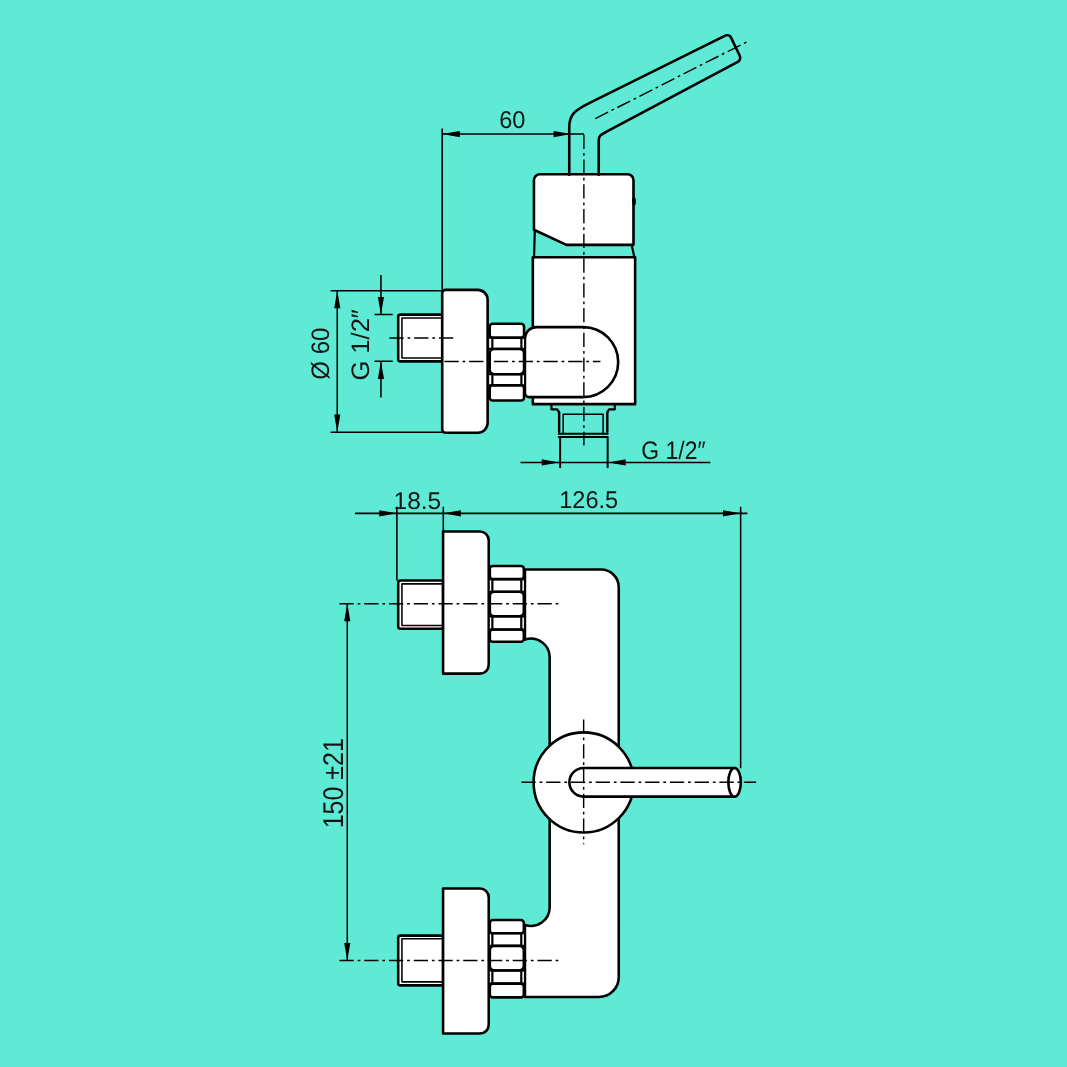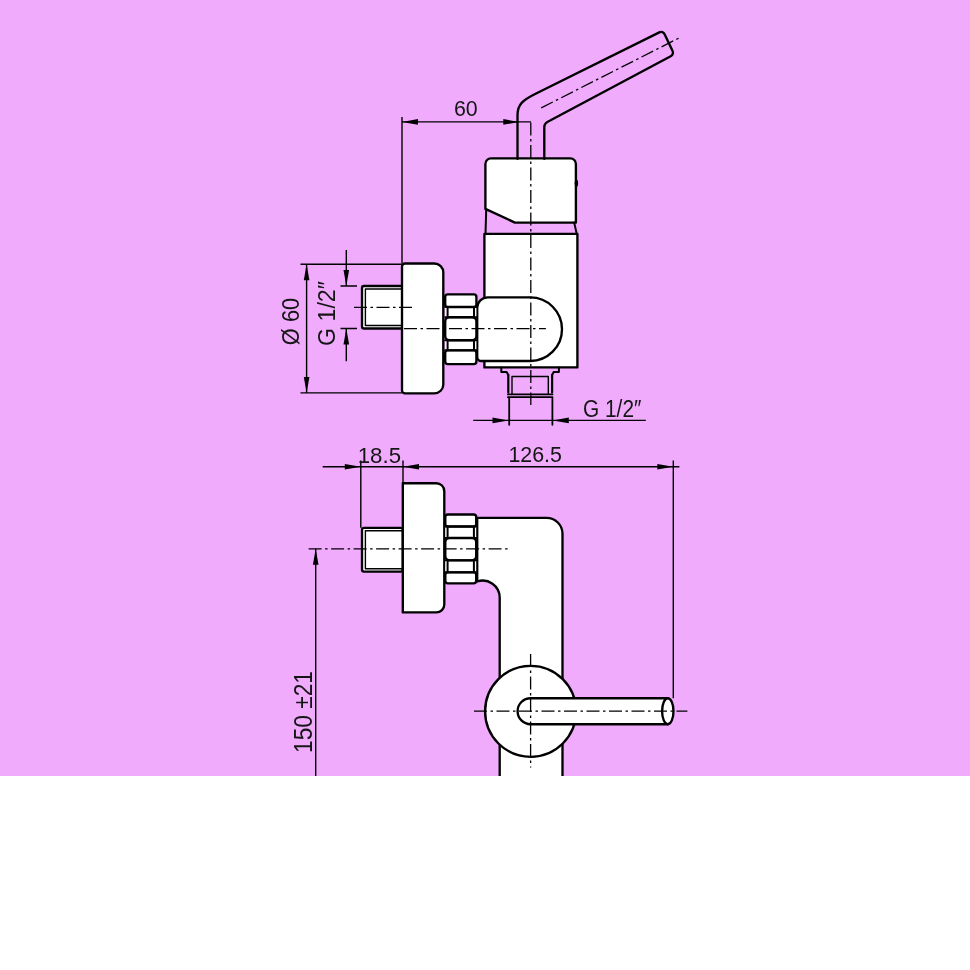--- a/index.html
+++ b/index.html
@@ -1,16 +1,16 @@
 <!DOCTYPE html>
 <html><head>
 <meta charset="utf-8">
 <style>
   html,body{margin:0;padding:0;background:#fff;}
-  #page{width:970px;height:776px;position:relative;background:#f0abfc;overflow:hidden;}
+  #page{width:970px;height:970px;position:relative;background:#5eead4;overflow:hidden;}
   svg{position:absolute;top:0;left:0;}
   text{font-family:"Liberation Sans", sans-serif;fill:#151515;}
 </style>
 </head>
 <body>
 <div id="page">
 <svg width="970" height="970" viewBox="0 0 970 970">
   <g fill="none" stroke="#000" stroke-width="2.35" stroke-linecap="round" stroke-linejoin="round">
 
     <path fill="#fff" d="M 477.2 517.8 L 546.5 517.8 A 16 16 0 0 1 562.5 533.8

